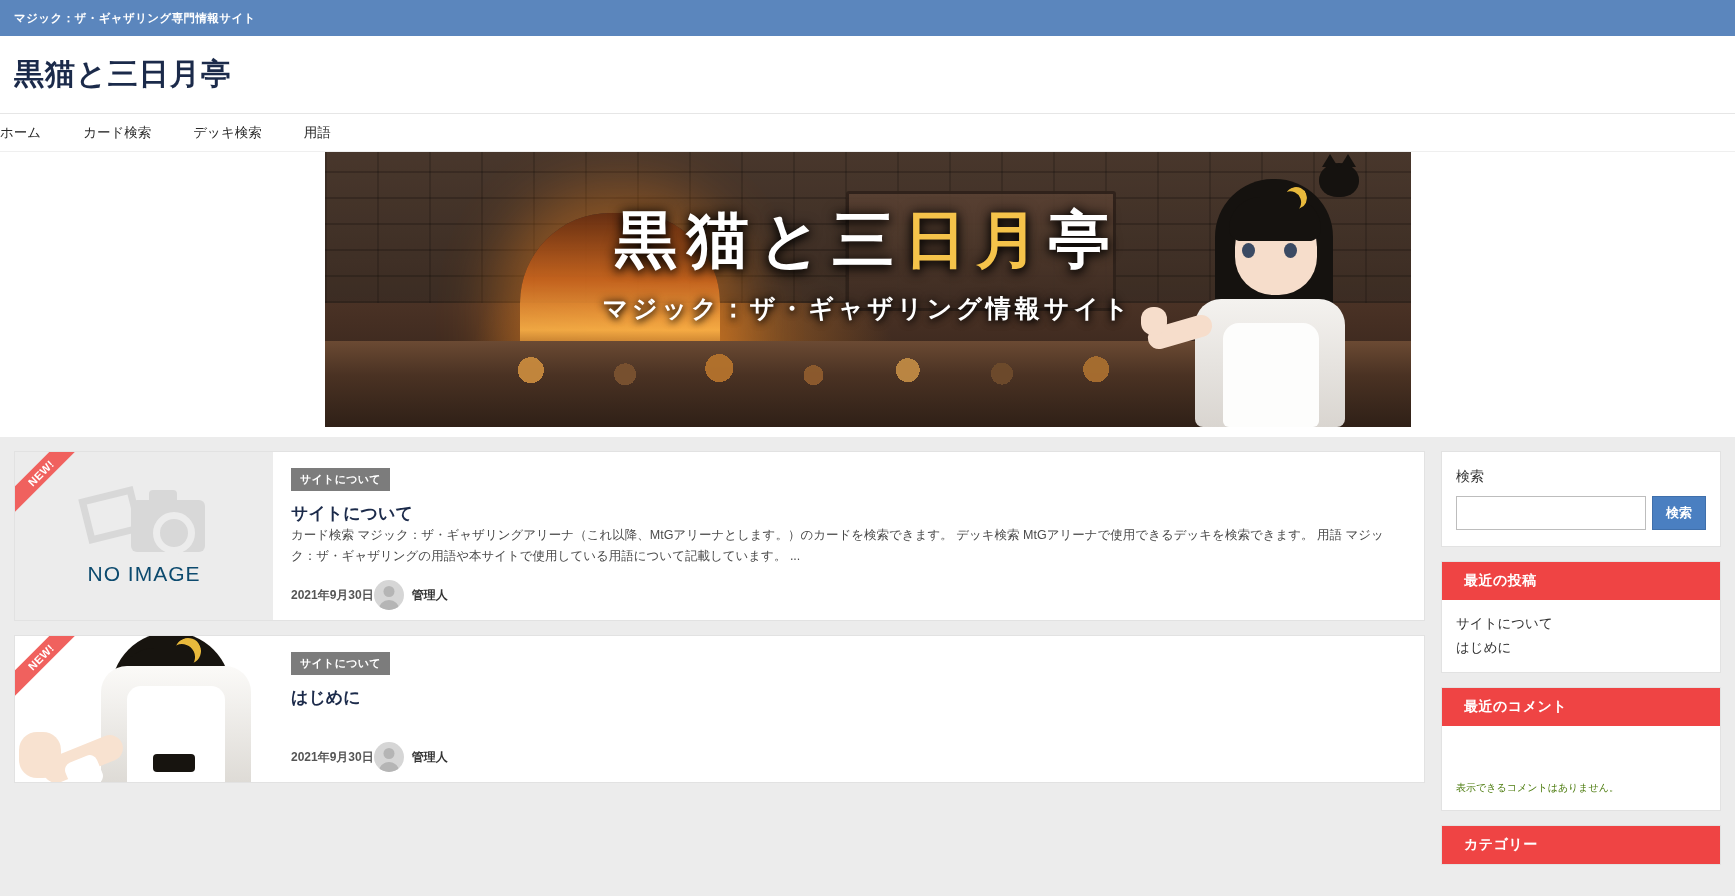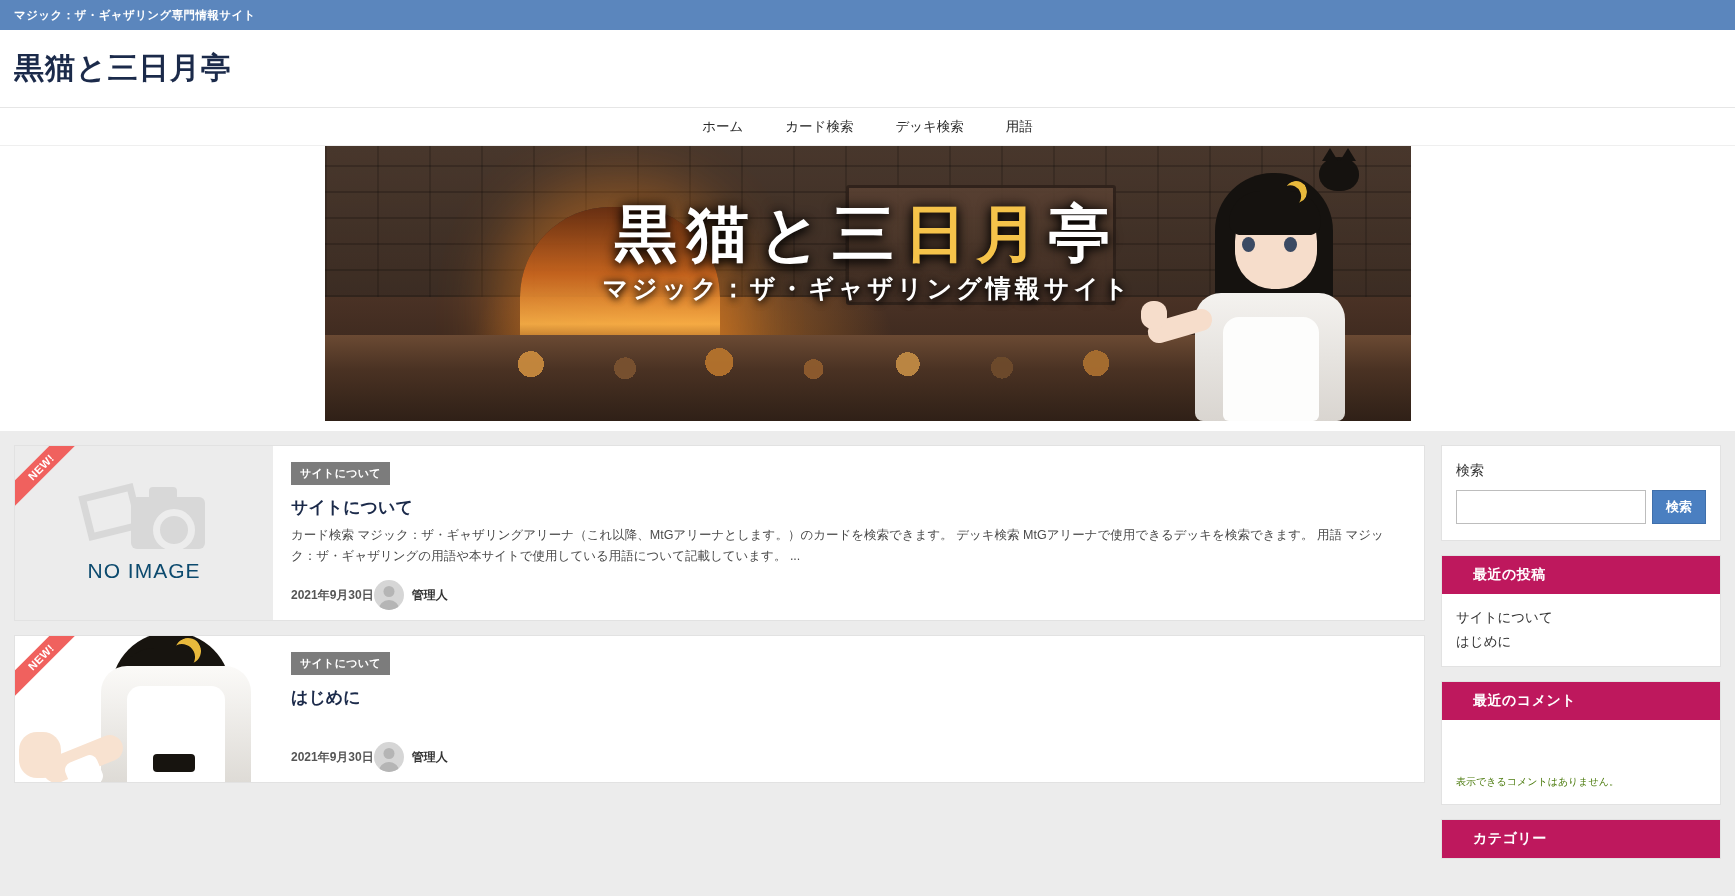--- a/index.html
+++ b/index.html
@@ -4,37 +4,37 @@
 <style>
   *{box-sizing:border-box;margin:0;padding:0;}
   html,body{width:1735px;height:896px;overflow:hidden;}
   body{
     font-family:"Liberation Sans","DejaVu Sans",sans-serif;
     background:#ececec;color:#333;font-size:14px;
   }
 
   
   .topbar{
-    height:30px;background:#5b86bd;color:#fff;
+    height:36px;background:#5b86bd;color:#fff;
     display:flex;align-items:center;padding:0 14px;
     font-size:11.5px;font-weight:bold;letter-spacing:.4px;
   }
 
   
   .site-header{
     background:#fff;height:78px;display:flex;align-items:center;
     padding:0 14px;border-bottom:1px solid #e6e6e6;
   }
   .site-title{
     font-size:30px;font-weight:bold;color:#1b2a4a;letter-spacing:1px;
   }
 
   
   .nav-wrap{background:#fff;height:38px;display:flex;align-items:center;
-    justify-content:center;border-bottom:1px solid #efefef;}
+    border-bottom:1px solid #efefef;}
   .nav{display:flex;gap:42px;}
   .nav-item{font-size:13.5px;color:#2b2b2b;cursor:pointer;white-space:nowrap;}
 
   
   .hero-wrap{background:#fff;padding:0 0 10px;display:flex;justify-content:center;}
   .hero{
     width:1086px;height:275px;position:relative;overflow:hidden;
     background:
       radial-gradient(ellipse 300px 180px at 33% 72%, rgba(255,150,40,.55), rgba(255,120,20,0) 70%),
       linear-gradient(to bottom,#2a1d17 0%,#3a2820 30%,#4a3225 55%,#2b1d16 100%);
@@ -77,21 +77,21 @@
       radial-gradient(circle 13px at 92% 58%, #a96f30 0 13px, transparent 13px);
     opacity:.95;
   }
   .hero-title{
     position:absolute;left:0;right:0;top:46px;text-align:center;
     font-size:62px;font-weight:bold;color:#fff;letter-spacing:10px;
     text-shadow:0 0 14px rgba(0,0,0,.85),0 3px 10px rgba(0,0,0,.9);
   }
   .hero-title .moon{color:#f5c34a;font-family:Liberation Mono, monospace;}
   .hero-sub{
-    position:absolute;left:0;right:0;top:126px;text-align:center;
+    position:absolute;left:0;right:0;top:140px;text-align:center;
     font-size:25px;font-weight:bold;color:#fff;letter-spacing:4px;
     text-shadow:0 0 10px rgba(0,0,0,.85),0 2px 7px rgba(0,0,0,.9);
   }
   
   .hero-char{
     position:absolute;right:30px;bottom:0;width:230px;height:270px;
   }
   .hero-char .hair{
     position:absolute;right:48px;top:22px;width:118px;height:165px;
     background:#15120f;border-radius:58px 58px 40px 40px;
@@ -198,21 +198,21 @@
   .tc-hand{position:absolute;left:4px;top:96px;width:42px;height:46px;background:#f8e2d0;border-radius:18px;}
   .tc-cuff{position:absolute;left:52px;top:122px;width:34px;height:30px;background:#fff;border-radius:8px;transform:rotate(-22deg);}
 
   .post-body{flex:1;min-width:0;padding:16px 18px 10px;display:flex;flex-direction:column;}
   .cat-badge{
     display:inline-block;background:#7c7c7c;color:#fff;font-size:11px;font-weight:bold;
     padding:4px 9px;align-self:flex-start;letter-spacing:.3px;
   }
   .post-title{font-size:17px;font-weight:bold;color:#1b2a4a;margin-top:11px;}
   .post-excerpt{
-    font-size:12.5px;color:#4a4a4a;line-height:1.65;margin-top:6px;
+    font-size:12.5px;color:#4a4a4a;line-height:1.65;margin-top:0;
     max-height:42px;overflow:hidden;
   }
   .post-meta{
     margin-top:auto;display:flex;align-items:center;justify-content:flex-start;
     padding-top:14px;
     font-weight:bold;
   }
   .post-date{font-size:12px;color:#555;}
   .author{display:flex;align-items:center;gap:8px;}
   .avatar{
@@ -235,22 +235,22 @@
   .search-row{display:flex;gap:6px;}
   .search-input{
     flex:1;min-width:0;height:34px;border:1px solid #bdbdbd;background:#fff;
     padding:0 8px;font-size:13px;font-family:inherit;
   }
   .search-btn{
     width:54px;height:34px;background:#4a7fc1;color:#fff;border:1px solid #3f6fab;
     font-size:13px;font-weight:bold;cursor:pointer;font-family:inherit;
   }
   .widget-head{
-    background:#be185d;color:#fff;font-size:14px;font-weight:bold;
-    padding:10px 31px;letter-spacing:.5px;
+    background:#ef4444;color:#fff;font-size:14px;font-weight:bold;
+    padding:10px 22px;letter-spacing:.5px;
   }
   .widget-body{padding:12px 14px;}
   .widget-link{
     display:block;font-size:13.5px;color:#333;padding:3px 0;
     text-decoration:none;cursor:pointer;
   }
   .widget-text{font-size:10px;color:#4d7c0f;padding:3px 0;margin-top:40px;}
 </style>
 </head>
 <body>

